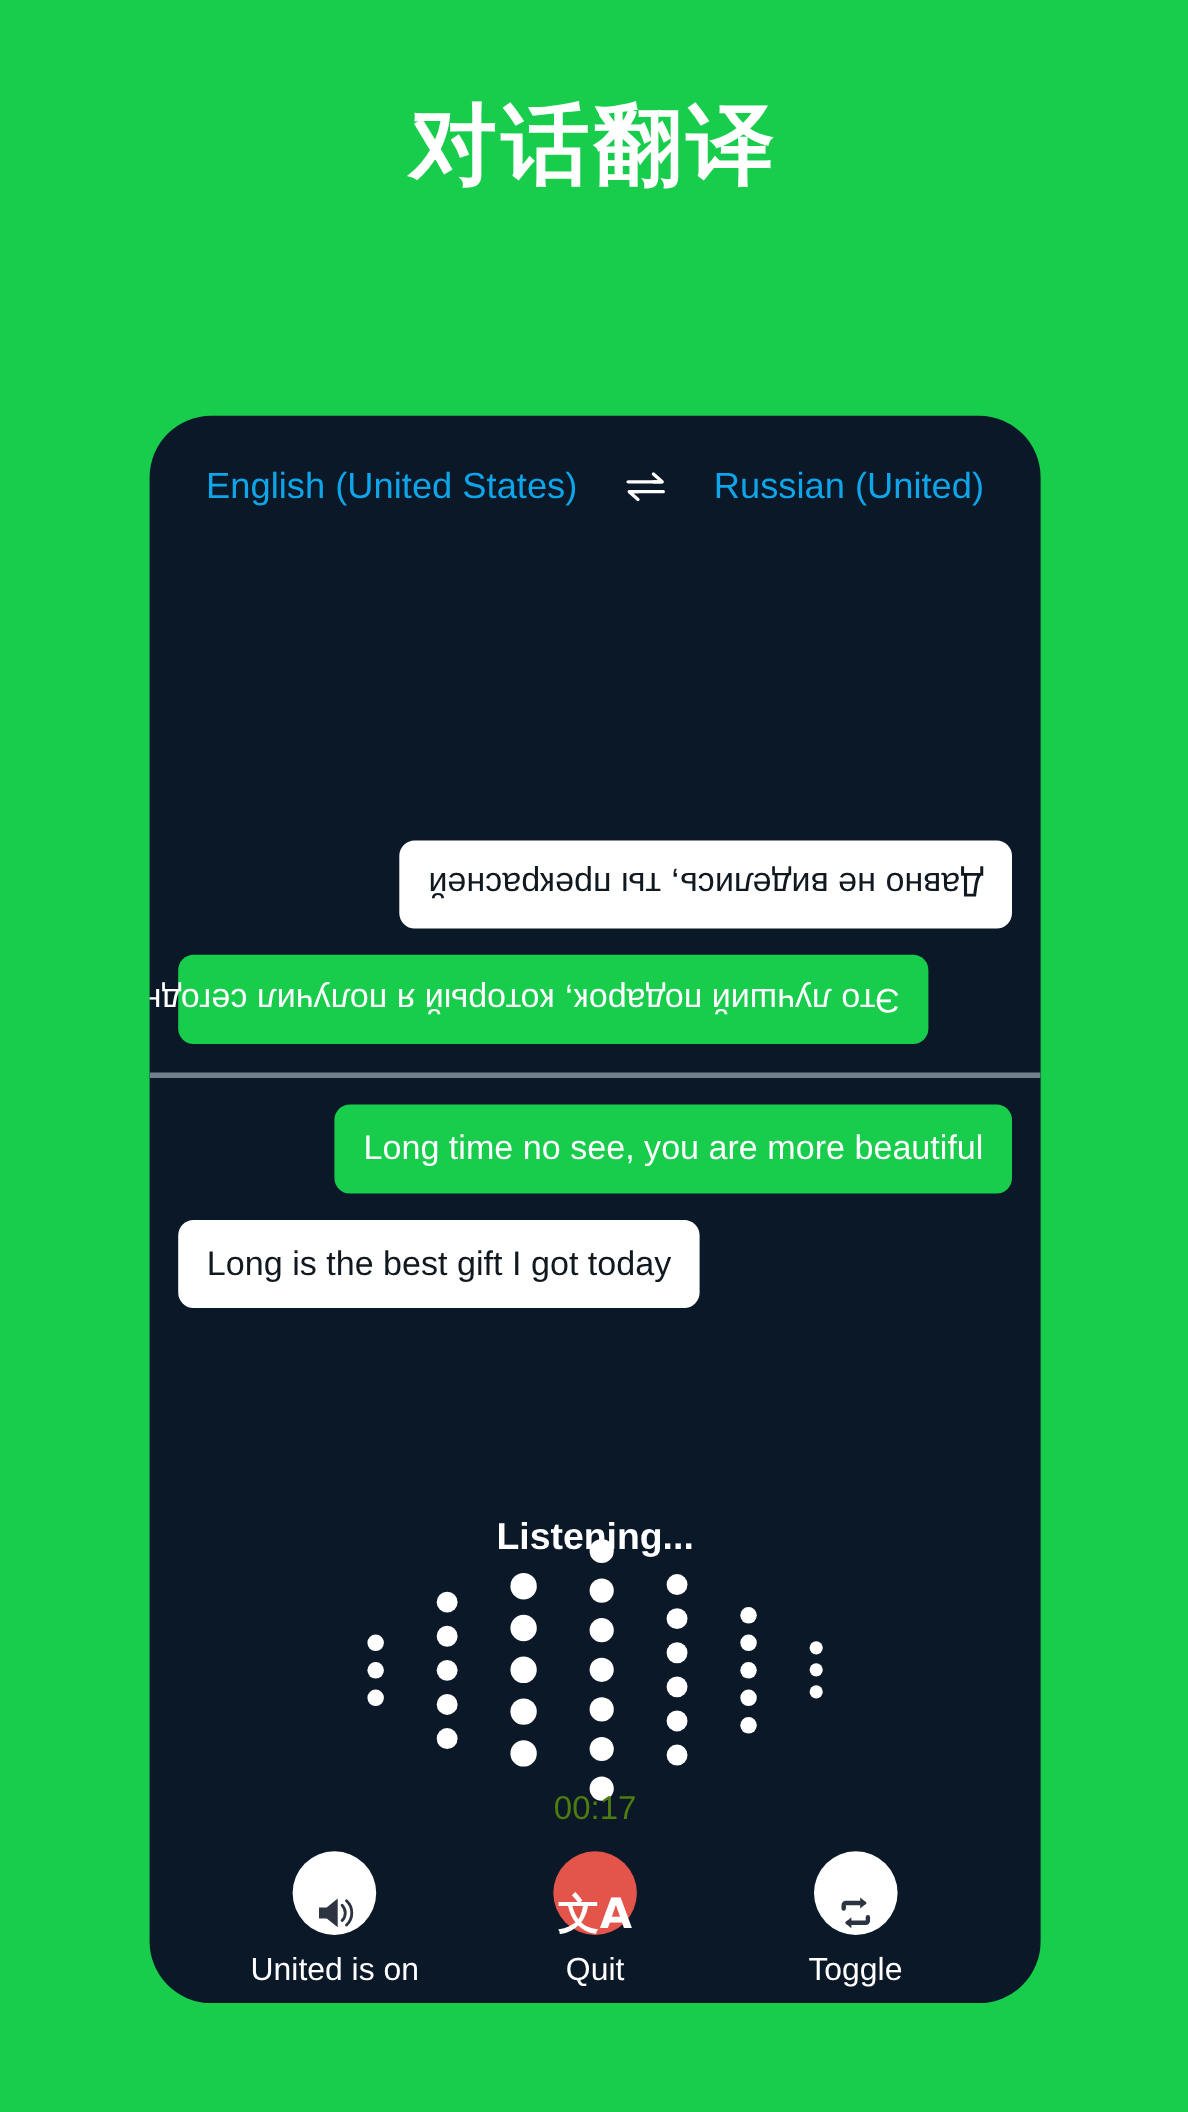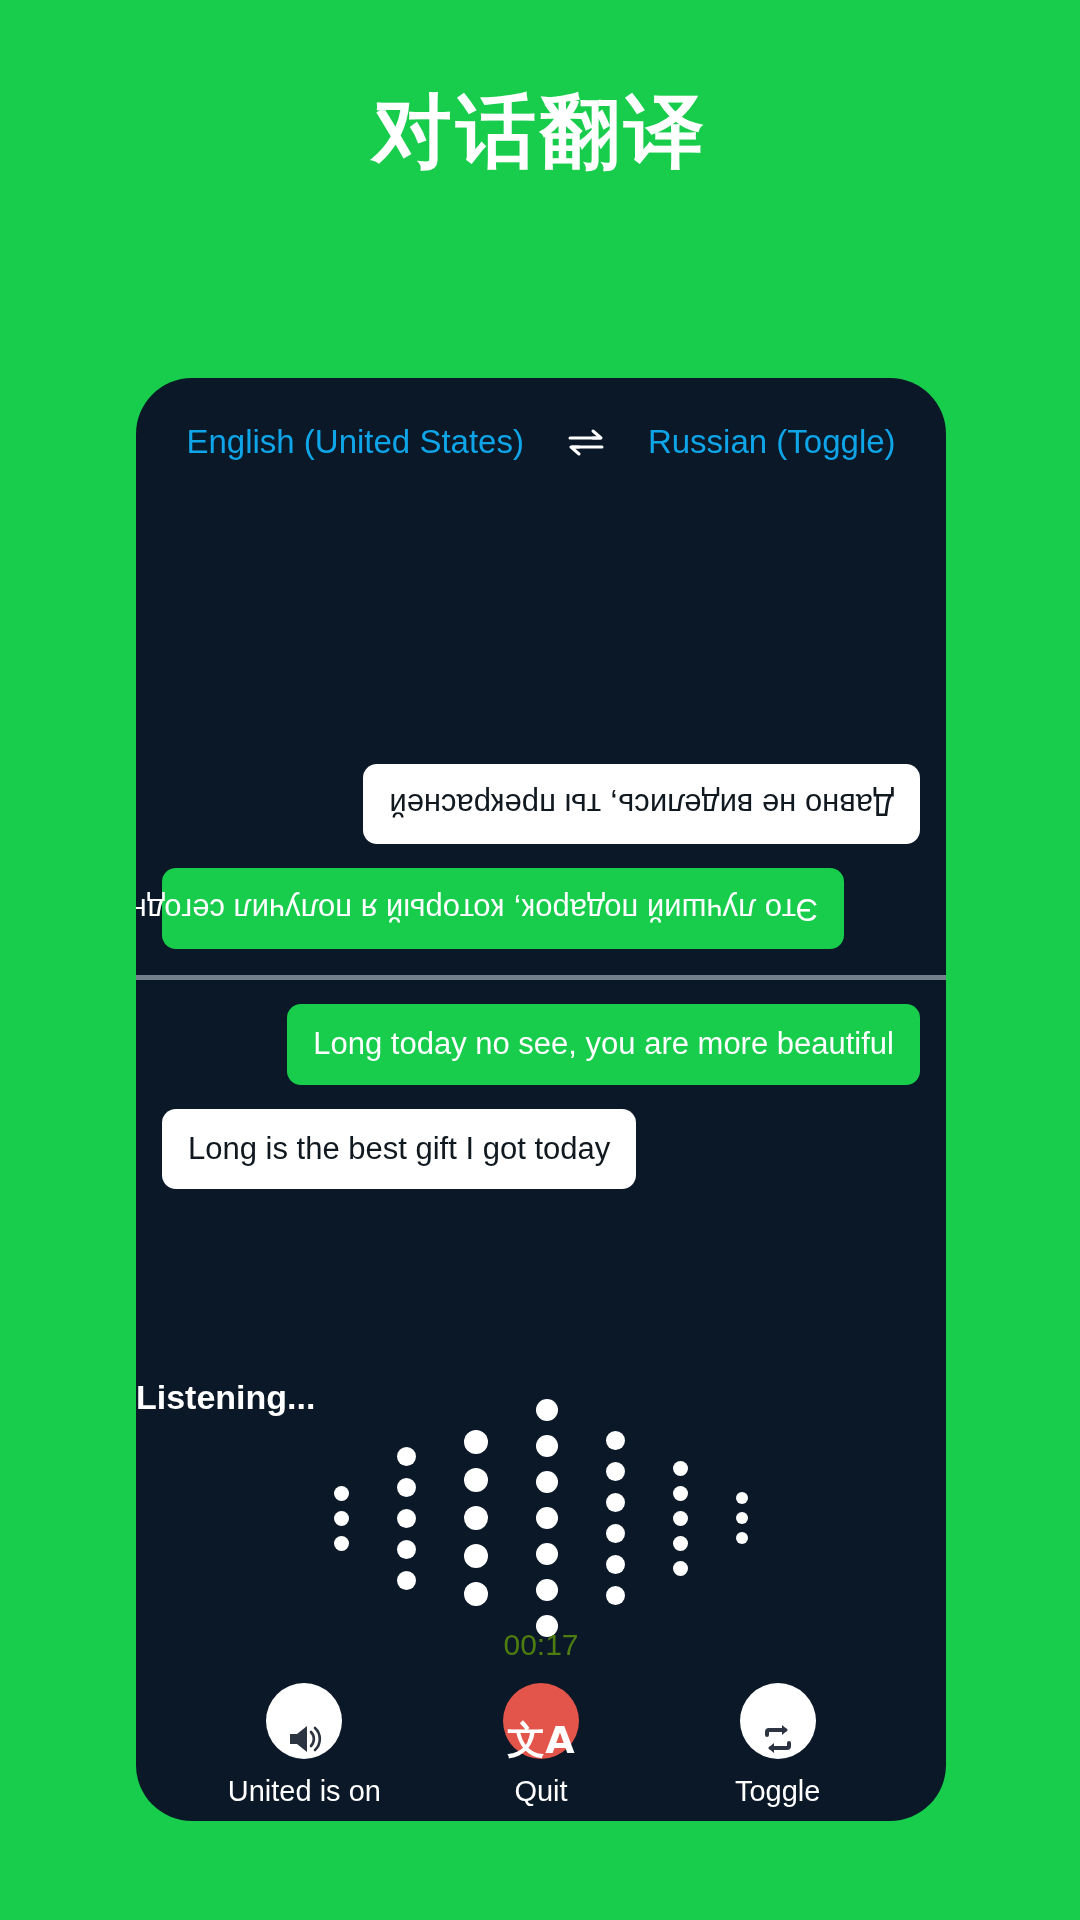--- a/index.html
+++ b/index.html
@@ -122,20 +122,21 @@
   }
   .bubble.green { background: #18cc4c; color: #ffffff; }
   .bubble.white { background: #ffffff; color: #101820; }
 
   
   .listening {
     position: absolute;
     left: 0;
     top: 1000px;
     width: 100%;
+    text-align: center;
     color: #ffffff;
     font-size: 34px;
     font-weight: bold;
     font-family: "Liberation Sans", sans-serif;
   }
 
   .waveform {
     position: absolute;
     left: 0;
     top: 1040px;
@@ -221,37 +222,37 @@
   <div class="lang-bar">
     <span class="lang-label src">English (United States)</span>
     <span class="swap-icon">
       <svg width="40" height="28" viewBox="0 0 40 28" fill="none" stroke="#ffffff" stroke-width="3" stroke-linecap="round" stroke-linejoin="round">
         <line x1="4" y1="10" x2="34" y2="10"></line>
         <polyline points="27,3 35,10 27,10"></polyline>
         <line x1="36" y1="19" x2="6" y2="19"></line>
         <polyline points="13,26 5,19 13,19"></polyline>
       </svg>
     </span>
-    <span class="lang-label dst">Russian (Toggle)</span>
+    <span class="lang-label dst">Russian (United)</span>
   </div>
 
   <div class="pane-top">
     <div class="bubble-row right">
       <div class="bubble green">Это лучший подарок, который я получил сегодня</div>
     </div>
     <div class="bubble-row left">
       <div class="bubble white">Давно не виделись, ты прекрасней</div>
     </div>
   </div>
 
   <div class="divider"></div>
 
   <div class="pane-bottom">
     <div class="bubble-row right">
-      <div class="bubble green">Long today no see, you are more beautiful</div>
+      <div class="bubble green">Long time no see, you are more beautiful</div>
     </div>
     <div class="bubble-row left">
       <div class="bubble white">Long is the best gift I got today</div>
     </div>
   </div>
 
   <div class="listening">Listening...</div>
 
   <div class="waveform" id="waveform">
       <div class="wave-col">

